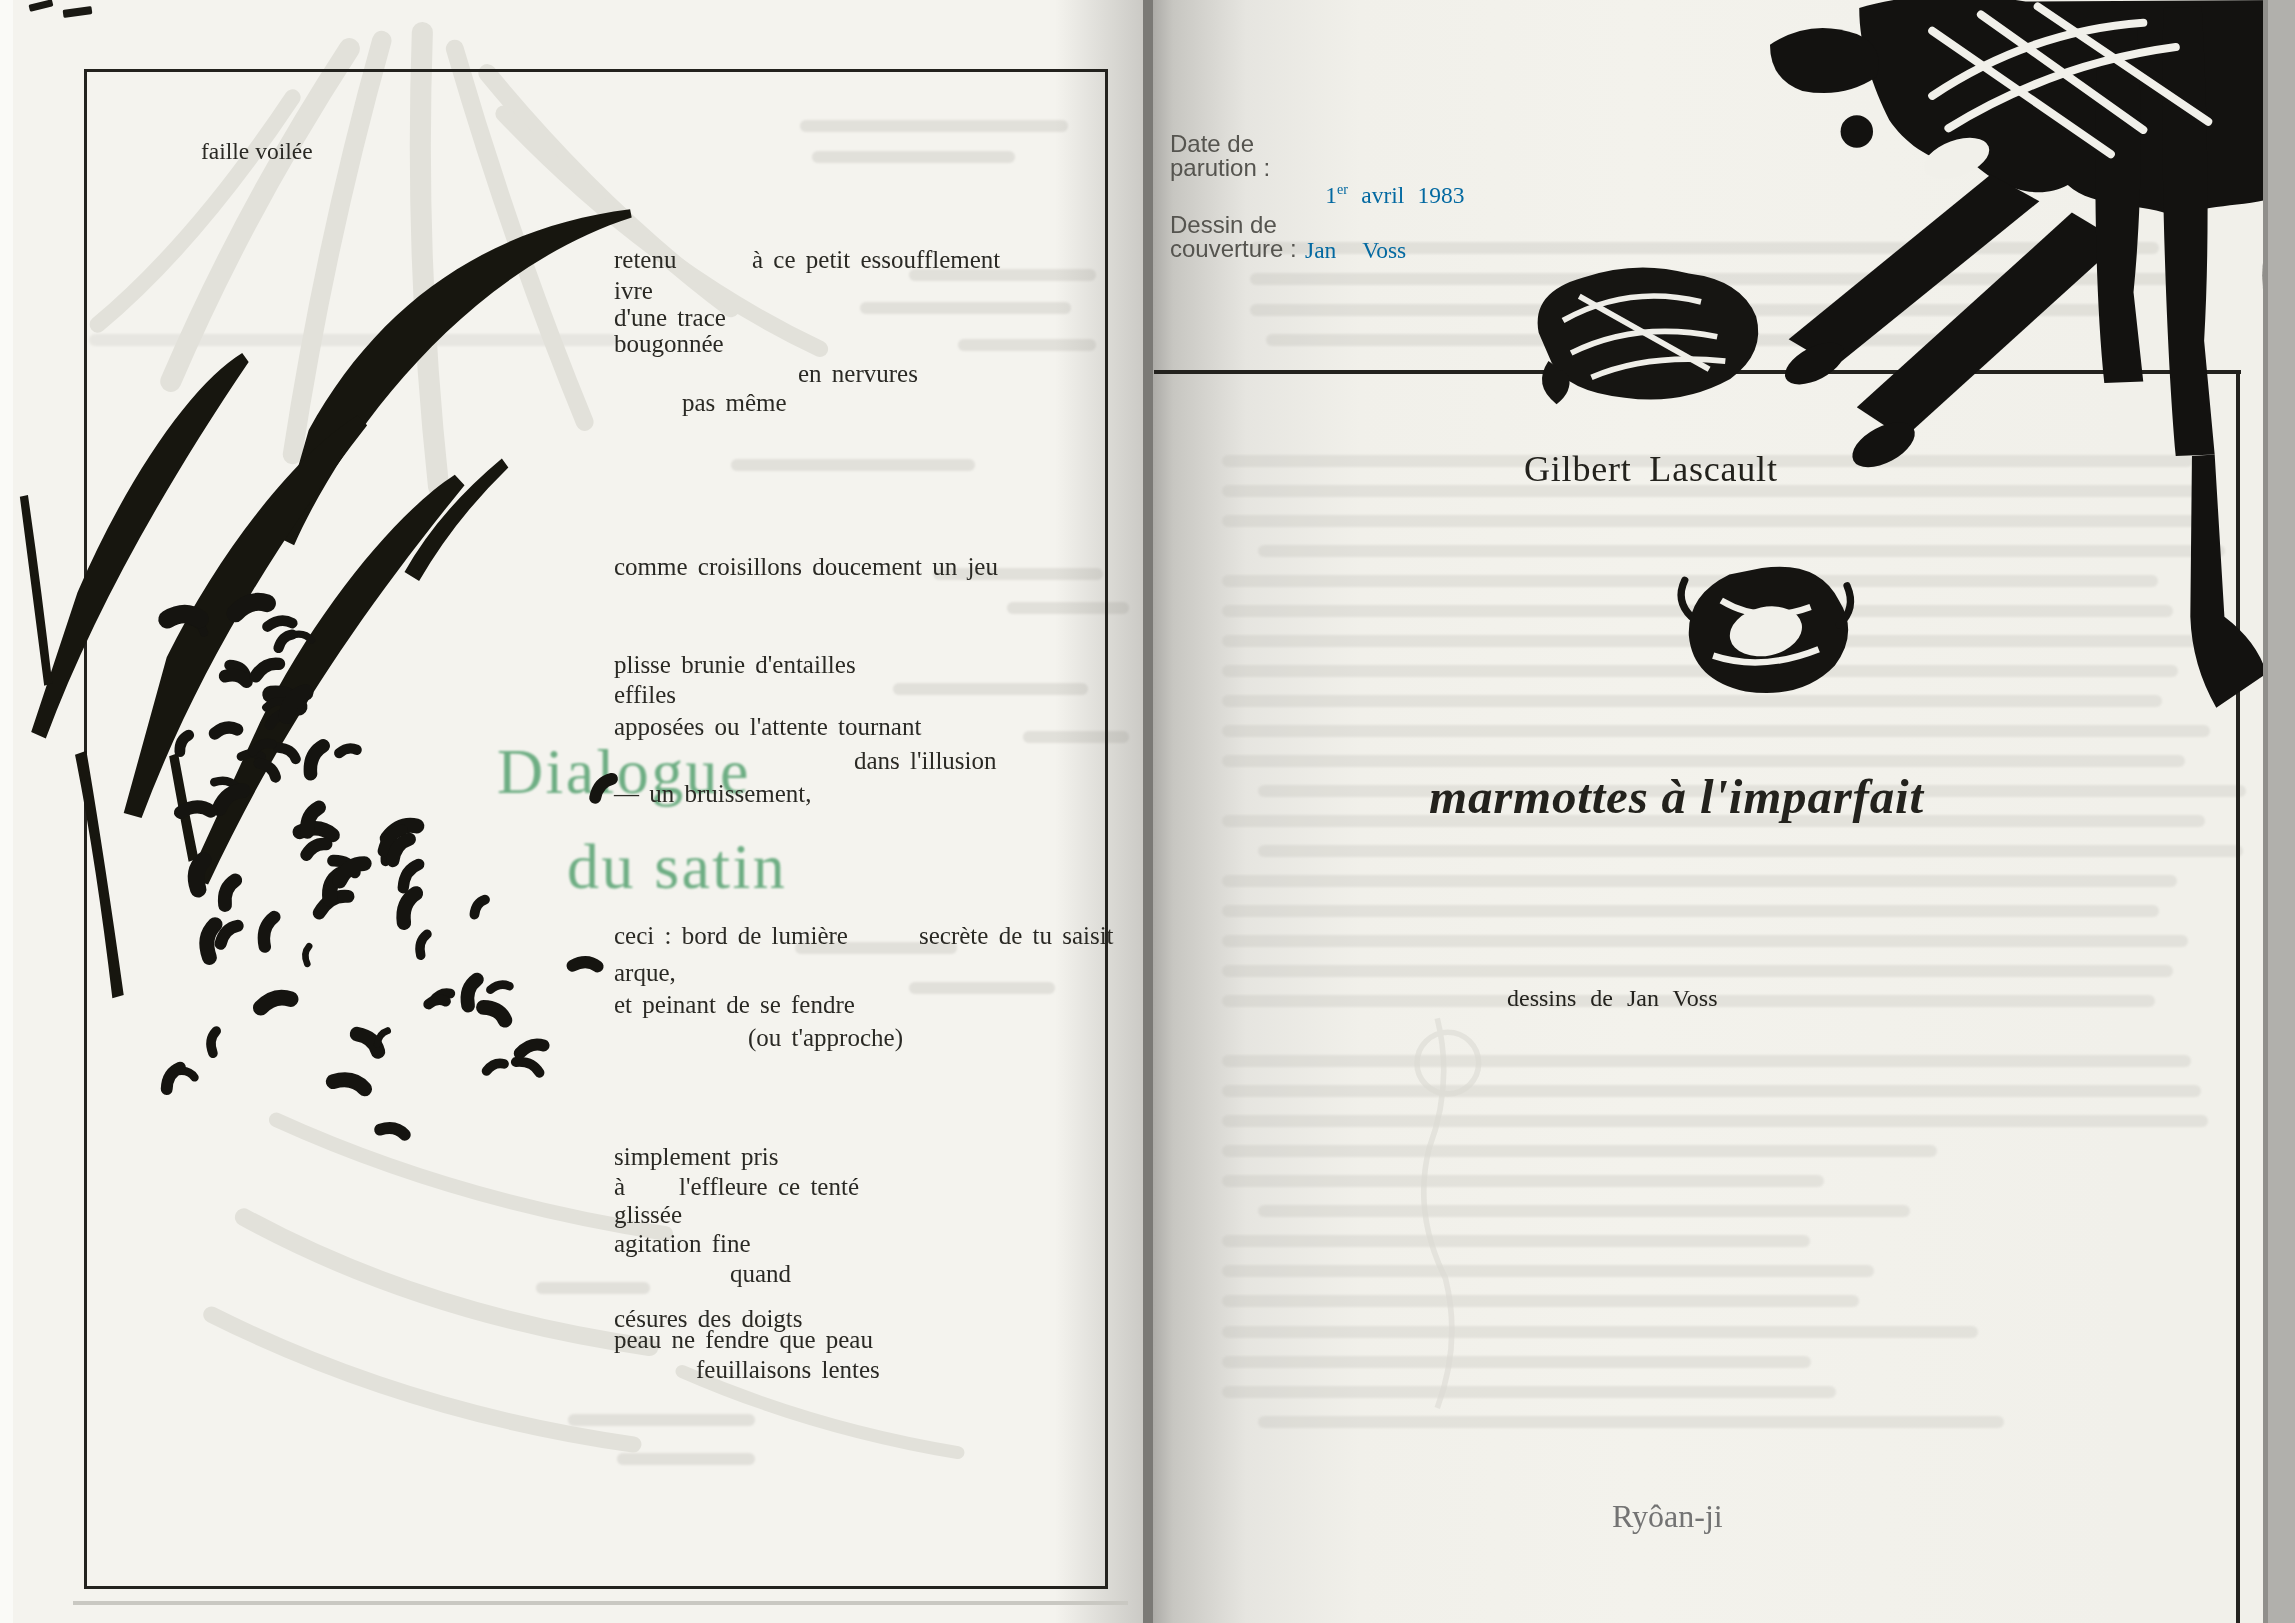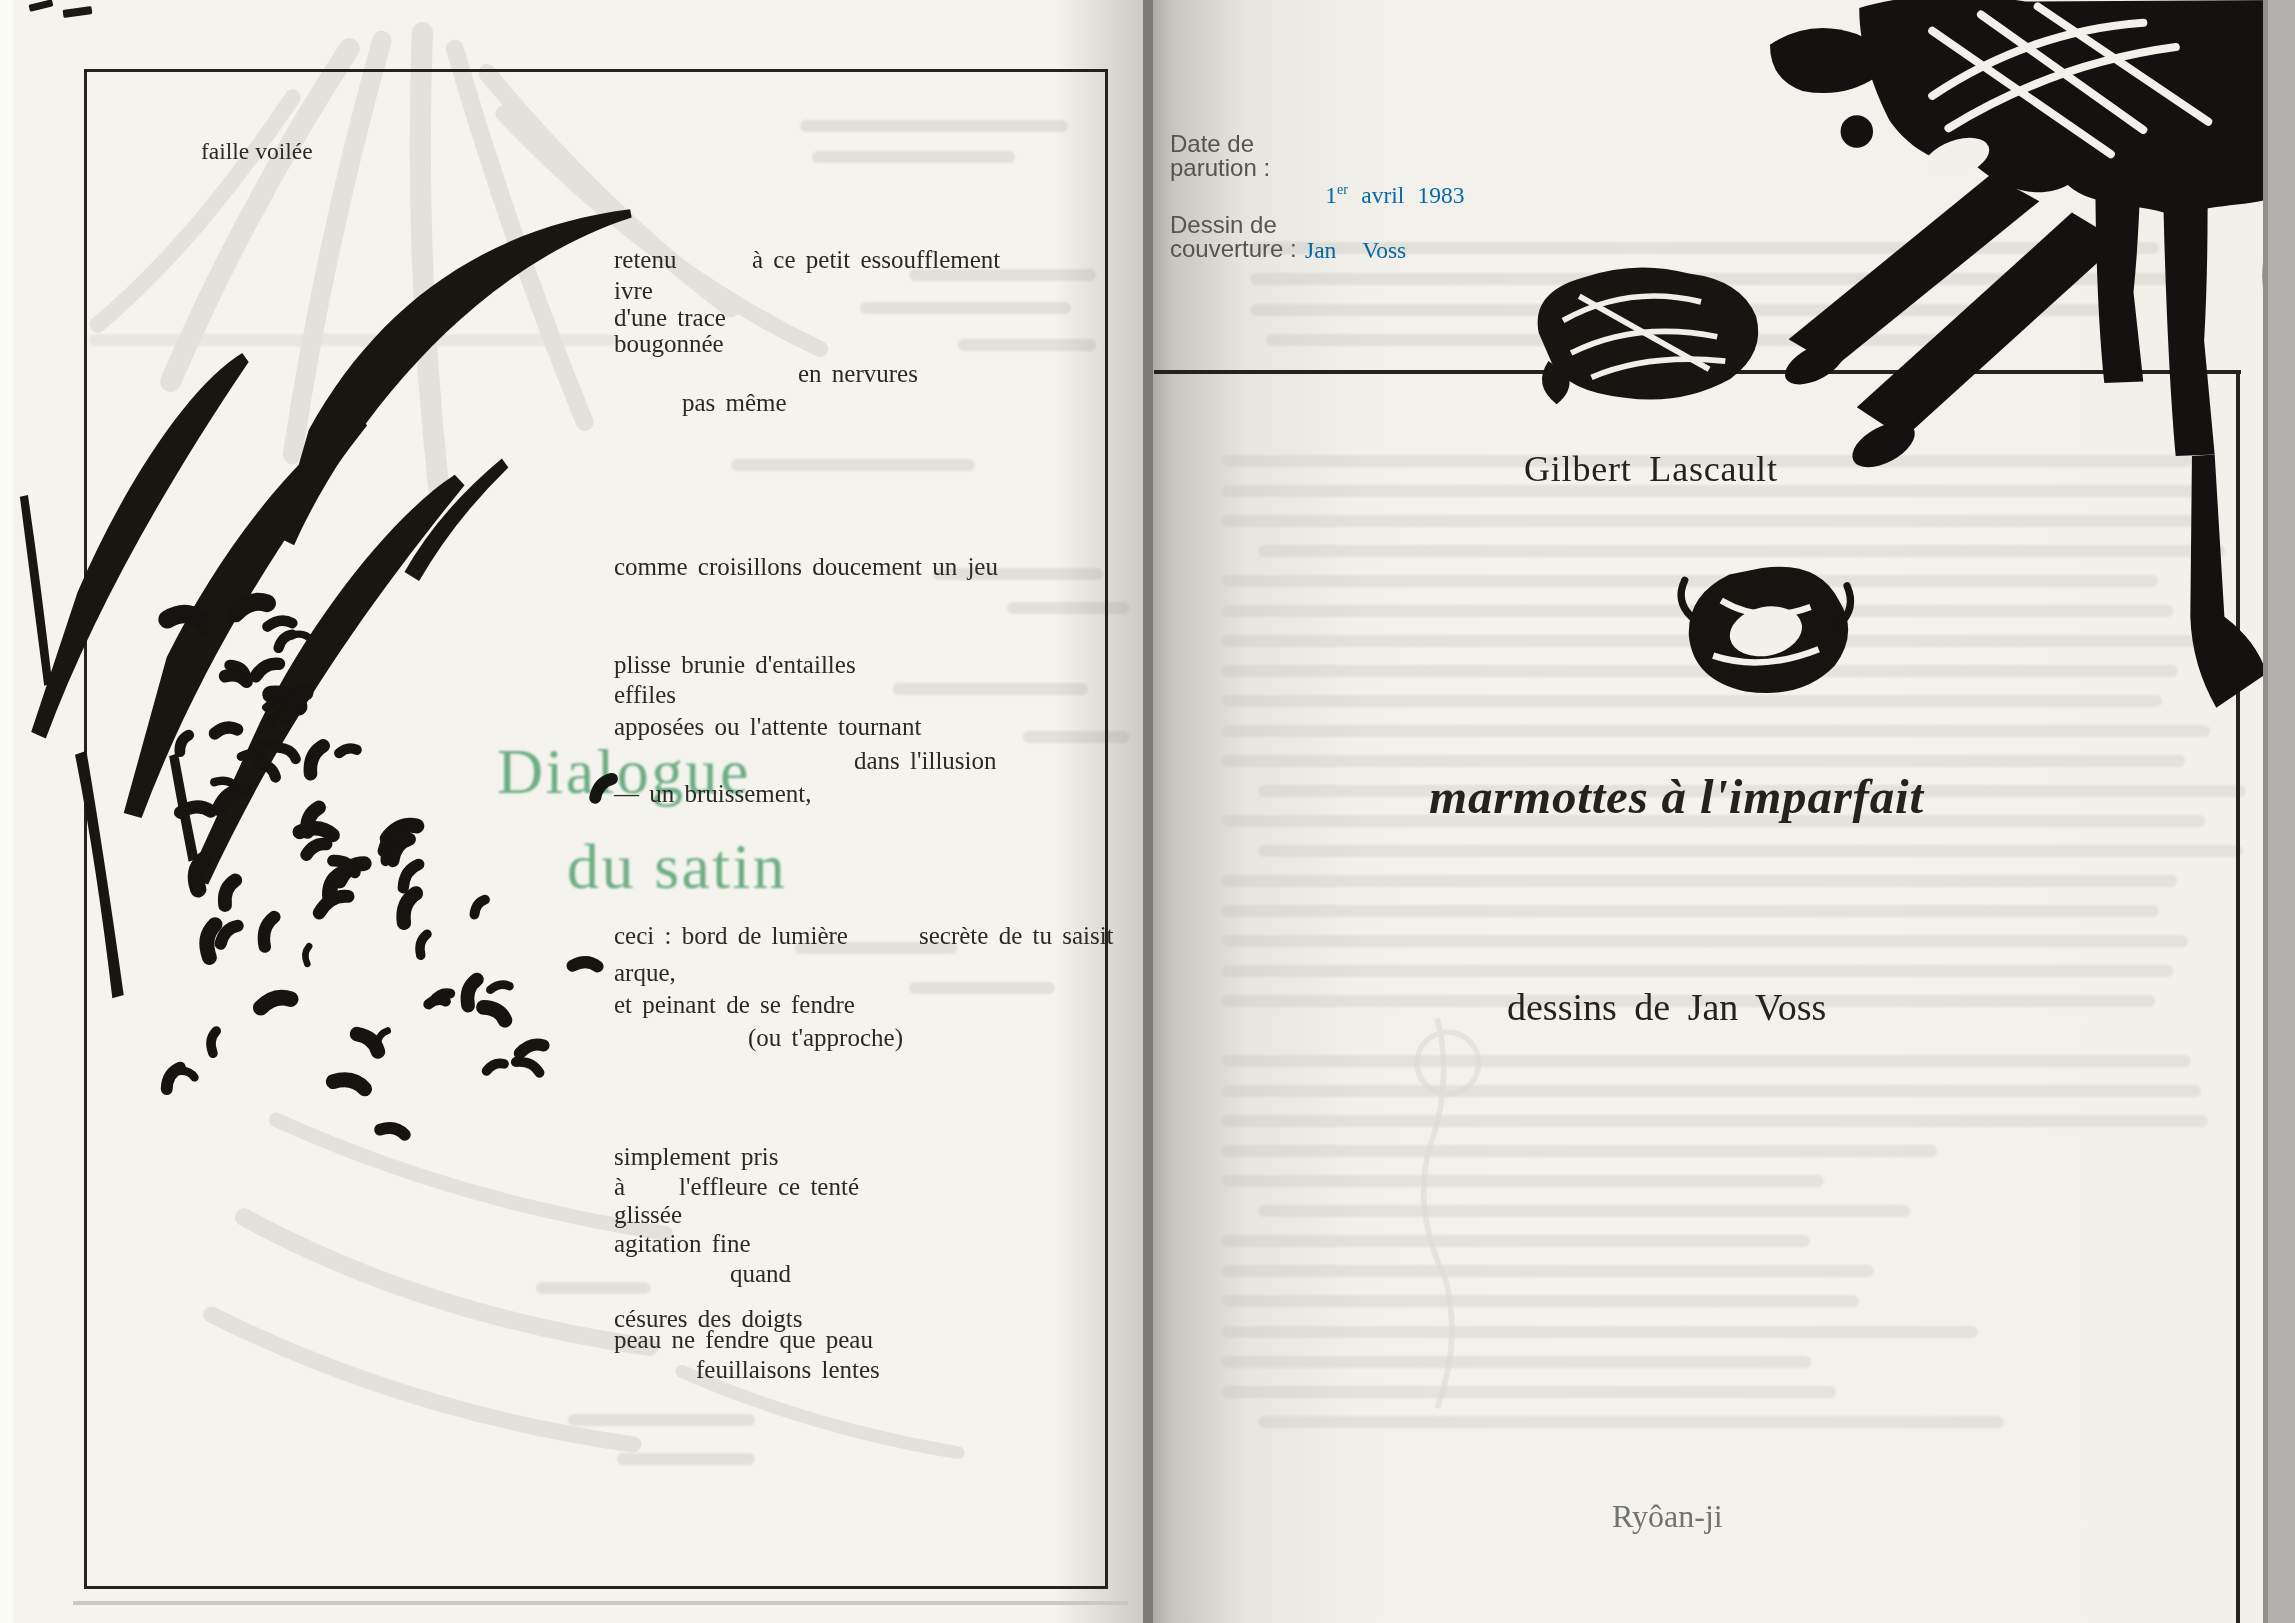--- a/index.html
+++ b/index.html
@@ -32,21 +32,21 @@
   
   .txt{z-index:4}
   .pline{position:absolute;font-size:25px;line-height:1;color:#2a2924;white-space:pre;word-spacing:4px;z-index:4}
   .meta-label{position:absolute;font-family:"Liberation Sans",sans-serif;font-size:24px;line-height:24px;
      color:#55544f;z-index:4}
   .meta-value{position:absolute;font-size:23.5px;color:#0369a1;word-spacing:7.3px;white-space:pre;z-index:4}
   .meta-value sup{font-size:.6em}
   .author{position:absolute;left:1524px;top:448px;font-size:36px;letter-spacing:0.8px;word-spacing:8px;color:#23221d;z-index:4}
   .title{position:absolute;left:1429px;top:768px;font-size:49px;font-style:italic;font-weight:bold;
      letter-spacing:0.8px;color:#23221d;z-index:4}
-  .subtitle{position:absolute;left:1507px;top:985px;font-size:38px;word-spacing:8px;color:#23221d;z-index:4}
+  .subtitle{position:absolute;left:1507px;top:985px;font-size:24px;word-spacing:8px;color:#23221d;z-index:4}
   .imprint{position:absolute;left:1612px;top:1498px;font-size:32px;color:#737373;z-index:4}
   .heading{position:absolute;left:201px;top:138px;font-size:23.5px;color:#2a2924;z-index:4}
 </style>
 </head>
 <body>
 
 <div class="abs page-left"></div>
 <div class="abs page-right"></div>
 <div class="abs left-fold-shade"></div>
 <div class="abs gutter"></div>

